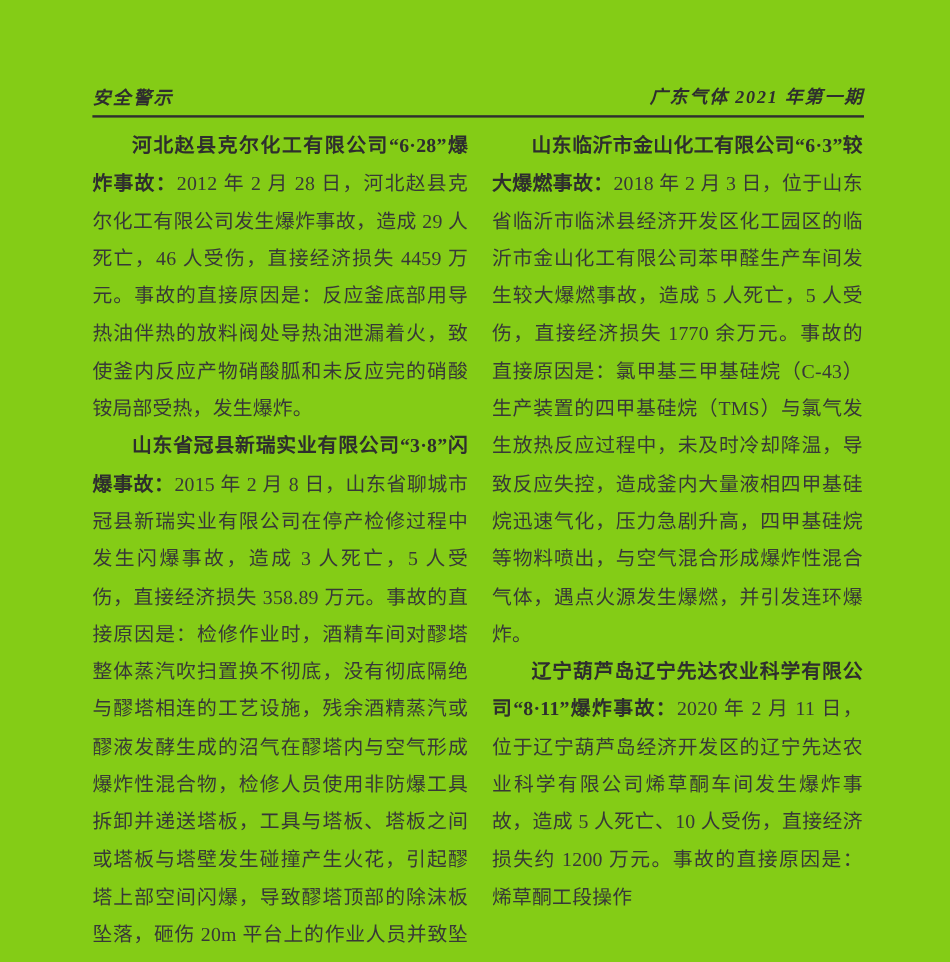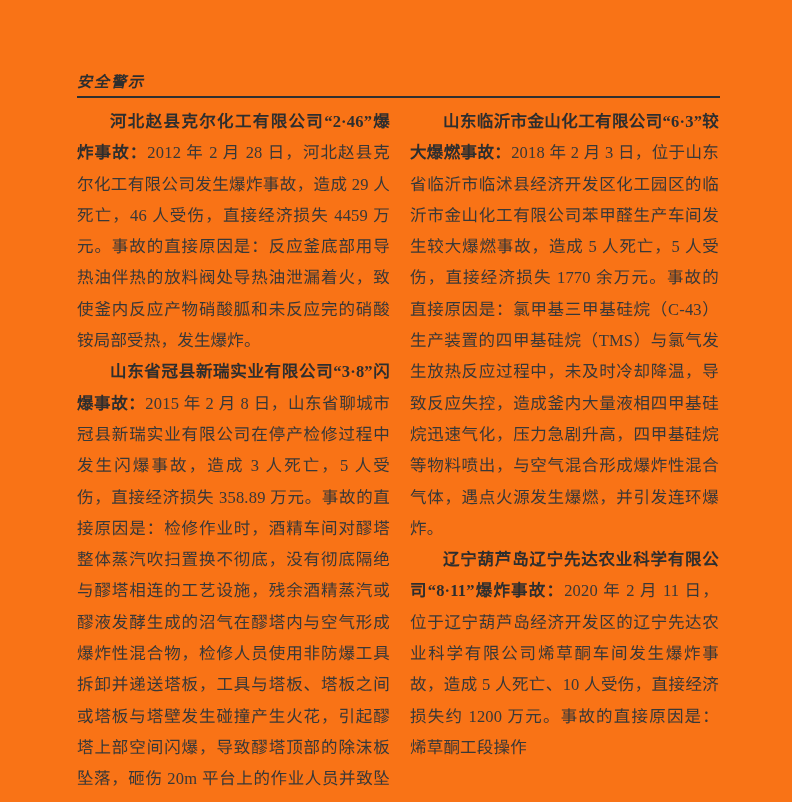--- a/index.html
+++ b/index.html
@@ -11,21 +11,21 @@
     width: 792px;
     height: 802px;
     position: relative;
     overflow: hidden;
     font-family: "Liberation Serif", serif;
     color: #383838;
   }
   .page {
     position: absolute;
     inset: 0;
-    background: #f97316;
+    background: #84cc16;
   }
   .hdr-left {
     position: absolute;
     left: 77px;
     top: 70px;
     font-size: 15px;
     font-weight: 700;
     font-style: italic;
     letter-spacing: 2px;
     color: #2e2e2e;
@@ -69,25 +69,26 @@
   .col p.no-indent { text-indent: 0; }
   .col b { font-weight: 700; color: #2e2e2e; }
 </style>
 </head>
 <body>
 
 <div class="page">
 
   <div class="hdr-left">安全警示</div>
 
+  <div class="hdr-right">广东气体 2021 年第一期</div>
 
   <div class="hdr-rule"></div>
 
   <div class="col col-left">
-    <p><b>河北赵县克尔化工有限公司“2·46”爆炸事故：</b><span>2012 年 2 月 28 日，河北赵县克尔化工有限公司发生爆炸事故，造成 29 人死亡，46 人受伤，直接经济损失 4459 万元。事故的直接原因是：反应釜底部用导热油伴热的放料阀处导热油泄漏着火，致使釜内反应产物硝酸胍和未反应完的硝酸铵局部受热，发生爆炸。</span></p>
+    <p><b>河北赵县克尔化工有限公司“6·28”爆炸事故：</b><span>2012 年 2 月 28 日，河北赵县克尔化工有限公司发生爆炸事故，造成 29 人死亡，46 人受伤，直接经济损失 4459 万元。事故的直接原因是：反应釜底部用导热油伴热的放料阀处导热油泄漏着火，致使釜内反应产物硝酸胍和未反应完的硝酸铵局部受热，发生爆炸。</span></p>
     <p><b>山东省冠县新瑞实业有限公司“3·8”闪爆事故：</b><span>2015 年 2 月 8 日，山东省聊城市冠县新瑞实业有限公司在停产检修过程中发生闪爆事故，造成 3 人死亡，5 人受伤，直接经济损失 358.89 万元。事故的直接原因是：检修作业时，酒精车间对醪塔整体蒸汽吹扫置换不彻底，没有彻底隔绝与醪塔相连的工艺设施，残余酒精蒸汽或醪液发酵生成的沼气在醪塔内与空气形成爆炸性混合物，检修人员使用非防爆工具拆卸并递送塔板，工具与塔板、塔板之间或塔板与塔壁发生碰撞产生火花，引起醪塔上部空间闪爆，导致醪塔顶部的除沫板坠落，砸伤 20m 平台上的作业人员并致坠落。</span></p>
   </div>
 
   <div class="col col-right">
     <p><b>山东临沂市金山化工有限公司“6·3”较大爆燃事故：</b><span>2018 年 2 月 3 日，位于山东省临沂市临沭县经济开发区化工园区的临沂市金山化工有限公司苯甲醛生产车间发生较大爆燃事故，造成 5 人死亡，5 人受伤，直接经济损失 1770 余万元。事故的直接原因是：氯甲基三甲基硅烷（C-43）生产装置的四甲基硅烷（TMS）与氯气发生放热反应过程中，未及时冷却降温，导致反应失控，造成釜内大量液相四甲基硅烷迅速气化，压力急剧升高，四甲基硅烷等物料喷出，与空气混合形成爆炸性混合气体，遇点火源发生爆燃，并引发连环爆炸。</span></p>
     <p><b>辽宁葫芦岛辽宁先达农业科学有限公司“8·11”爆炸事故：</b><span>2020 年 2 月 11 日，位于辽宁葫芦岛经济开发区的辽宁先达农业科学有限公司烯草酮车间发生爆炸事故，造成 5 人死亡、10 人受伤，直接经济损失约 1200 万元。事故的直接原因是：烯草酮工段操作</span></p>
   </div>
 
 </div>
 

